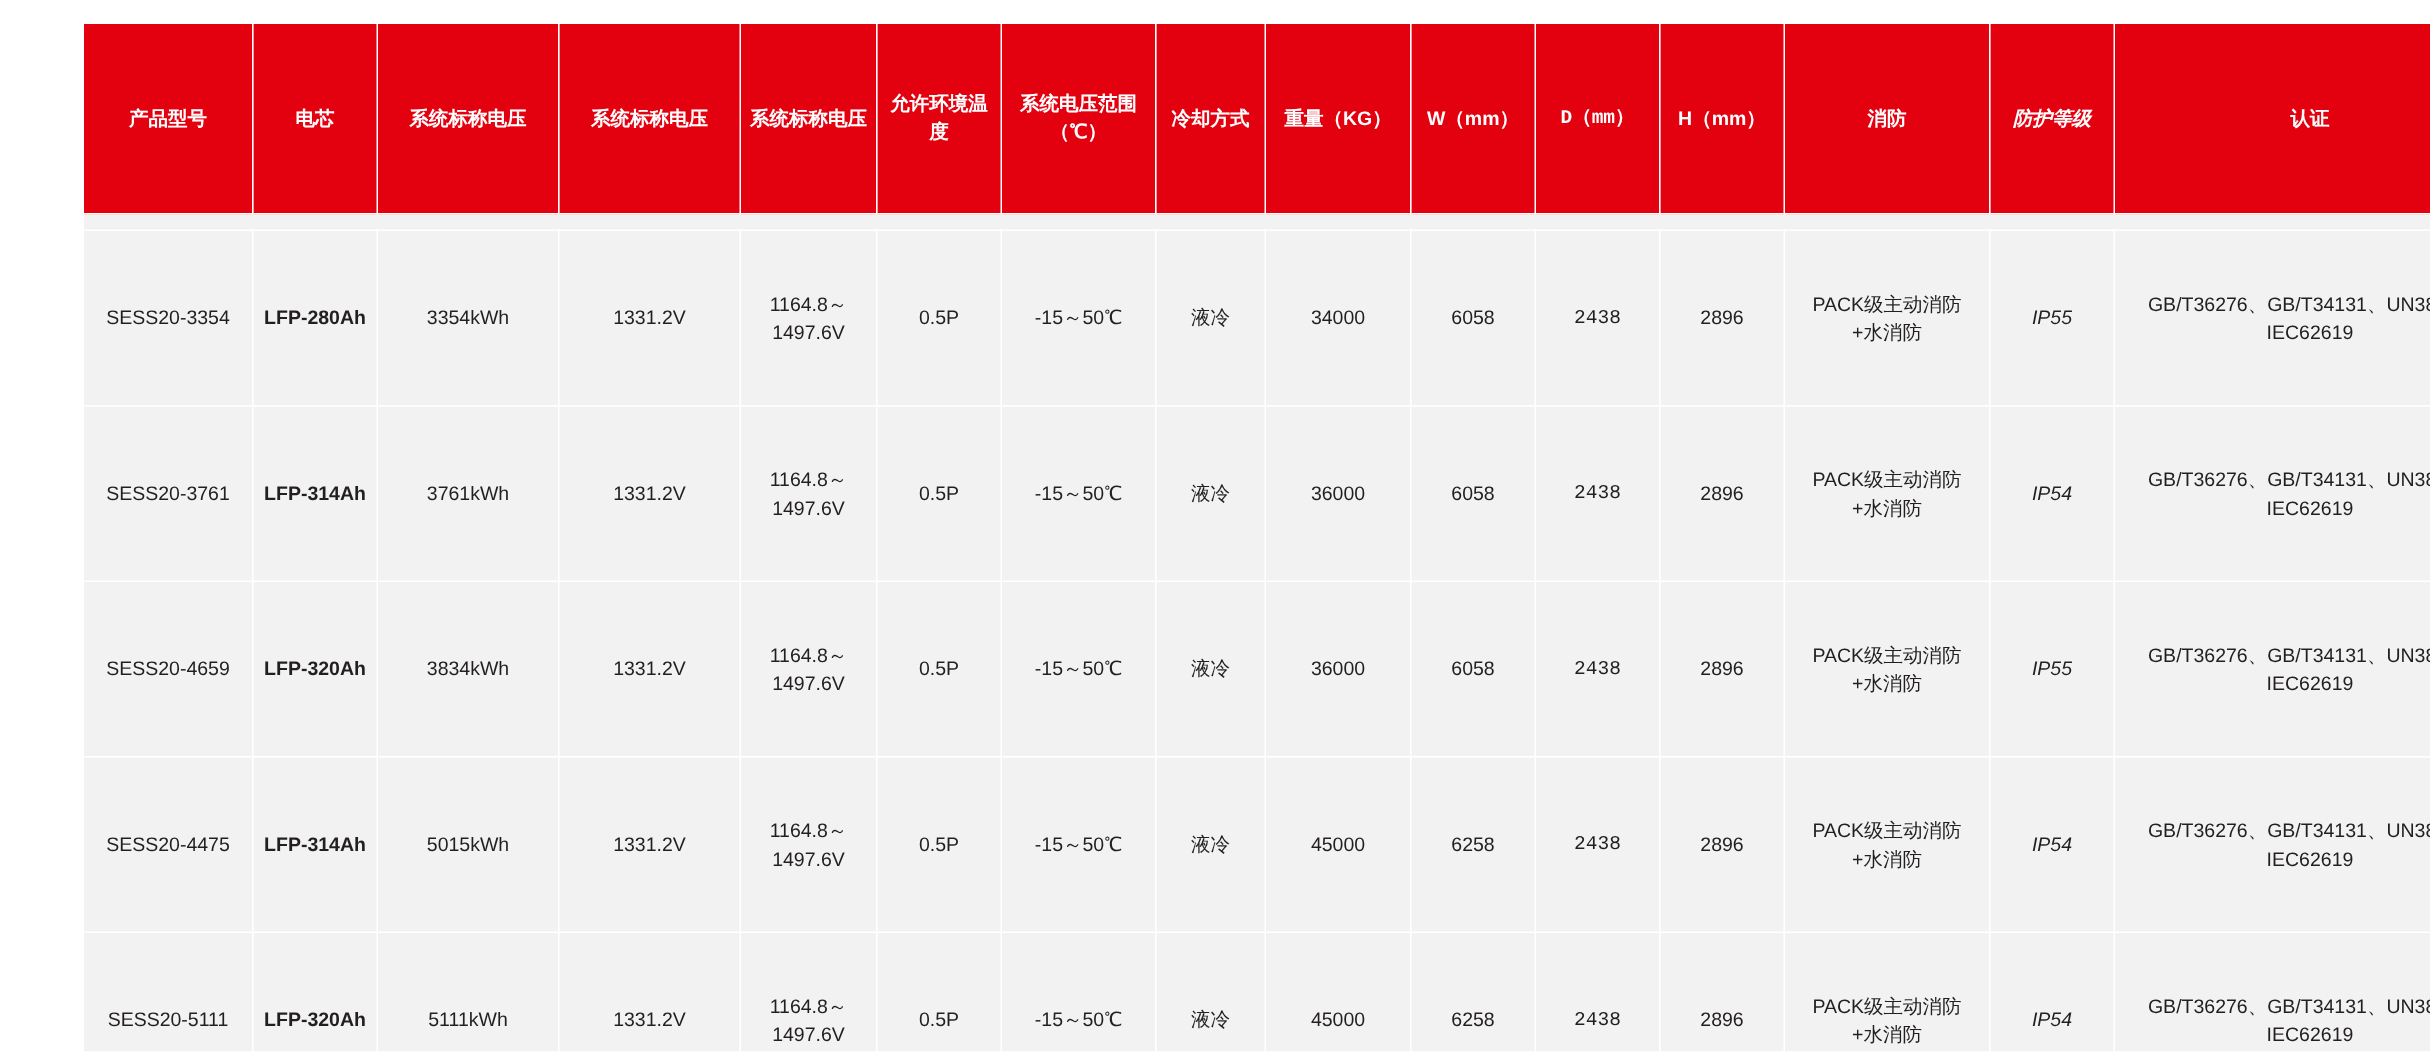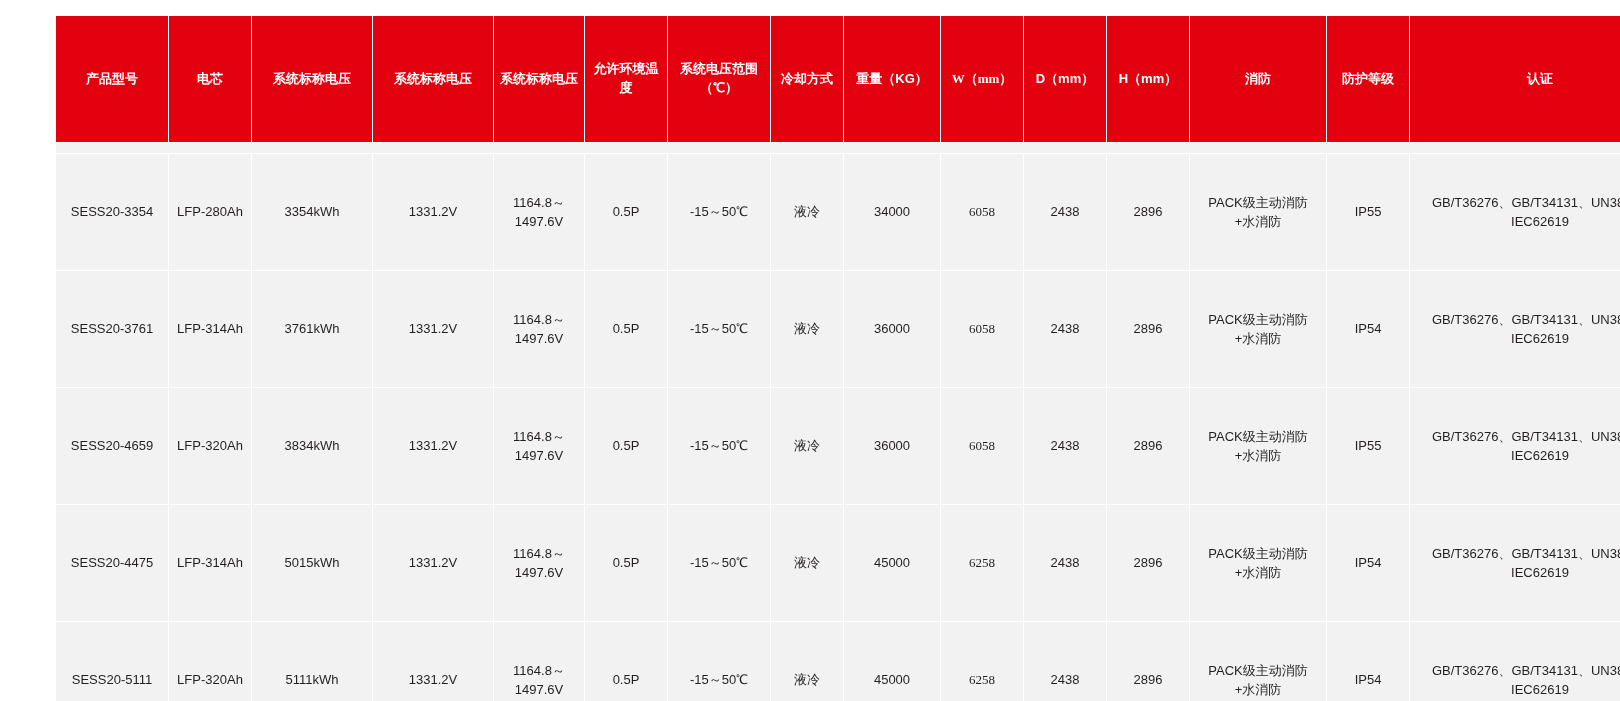--- a/index.html
+++ b/index.html
@@ -50,33 +50,33 @@
     white-space: pre-line;
   }
   table.spec-table tr.spacer-row td {
     height: 10px;
     background: #f2f2f2;
     border: none;
     padding: 0;
   }
   
   .c0 { width: 106px; }
-  .c1 { width: 76px; }
+  .c1 { width: 76px; font-weight: bold; }
   .c2 { width: 114px; }
   .c3 { width: 114px; margin-left: 35px; }
   .c4 { width: 84px; }
   .c5 { width: 76px; }
   .c6 { width: 96px; }
   .c7 { width: 66px; }
   .c8 { width: 90px; margin-top: 19px; }
-  .c9 { width: 76px; font-family: Liberation Serif, serif; }
-  .c10 { width: 76px; }
+  .c9 { width: 76px; }
+  .c10 { width: 76px; font-family: Liberation Mono, monospace; }
   .c11 { width: 76px; }
   .c12 { width: 130px; margin-top: 12px; }
-  .c13 { width: 76px; }
+  .c13 { width: 76px; font-style: italic; }
   .c14 { width: 254px; }
   td.cell-fire { font-size: 12px; }
   td.cell-cert { font-size: 12px; text-align: center; }
 </style>
 </head>
 <body>
 
 <div id="page">
   <table class="spec-table">
     <thead>

